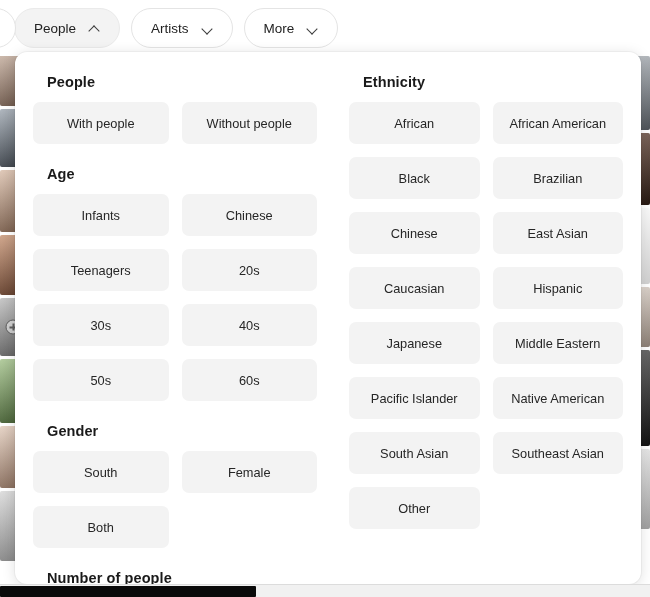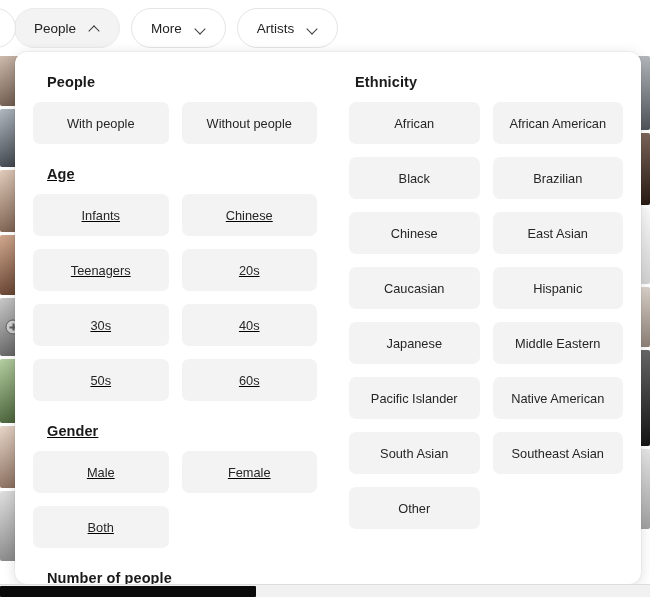--- a/index.html
+++ b/index.html
@@ -146,22 +146,22 @@
   .col-left  { width: 320px; }
   .col-right { width: 306px; padding-left: 14px; }
 
   .sect-title {
     font-size: 14.5px;
     font-weight: bold;
     color: #1a1a1a;
     margin: 0 0 12px 14px;
     letter-spacing: .1px;
   }
-  .sect + .sect { margin-top: 22px; text-decoration: underline; }
-  .col-right .sect-title { margin-left: 6px; }
+  .sect + .sect { margin-top: 22px; }
+  .col-right .sect-title { margin-left: 14px; }
 
   .opt-grid {
     display: grid;
     gap: 13px;
   }
   .grid-2 { grid-template-columns: repeat(2, 1fr); }
   .grid-3 { grid-template-columns: repeat(2, 1fr); }
   .grid-4 { grid-template-columns: repeat(4, 1fr); }
 
   .opt {
@@ -263,26 +263,26 @@
 
 <div class="chip-bar">
   <div class="chip partial"></div>
 
   <div class="chip active">
     <span>People</span>
     <span class="chev up"></span>
   </div>
 
   <div class="chip">
-    <span>More</span>
+    <span>Artists</span>
     <span class="chev"></span>
   </div>
 
   <div class="chip">
-    <span>Artists</span>
+    <span>More</span>
     <span class="chev"></span>
   </div>
 </div>
 
 <div class="panel">
   <div class="col col-left" id="colLeft">
       <div class="sect">
         <div class="sect-title">People</div>
         <div class="opt-grid grid-2">
           <button class="opt">With people</button>
@@ -298,21 +298,21 @@
           <button class="opt">20s</button>
           <button class="opt">30s</button>
           <button class="opt">40s</button>
           <button class="opt">50s</button>
           <button class="opt">60s</button>
         </div>
       </div>
       <div class="sect">
         <div class="sect-title">Gender</div>
         <div class="opt-grid grid-3">
-          <button class="opt">Male</button>
+          <button class="opt">South</button>
           <button class="opt">Female</button>
           <button class="opt">Both</button>
         </div>
       </div>
       <div class="sect">
         <div class="sect-title">Number of people</div>
         <div class="opt-grid grid-4">
           <button class="opt">1</button>
           <button class="opt">2</button>
           <button class="opt">3</button>

